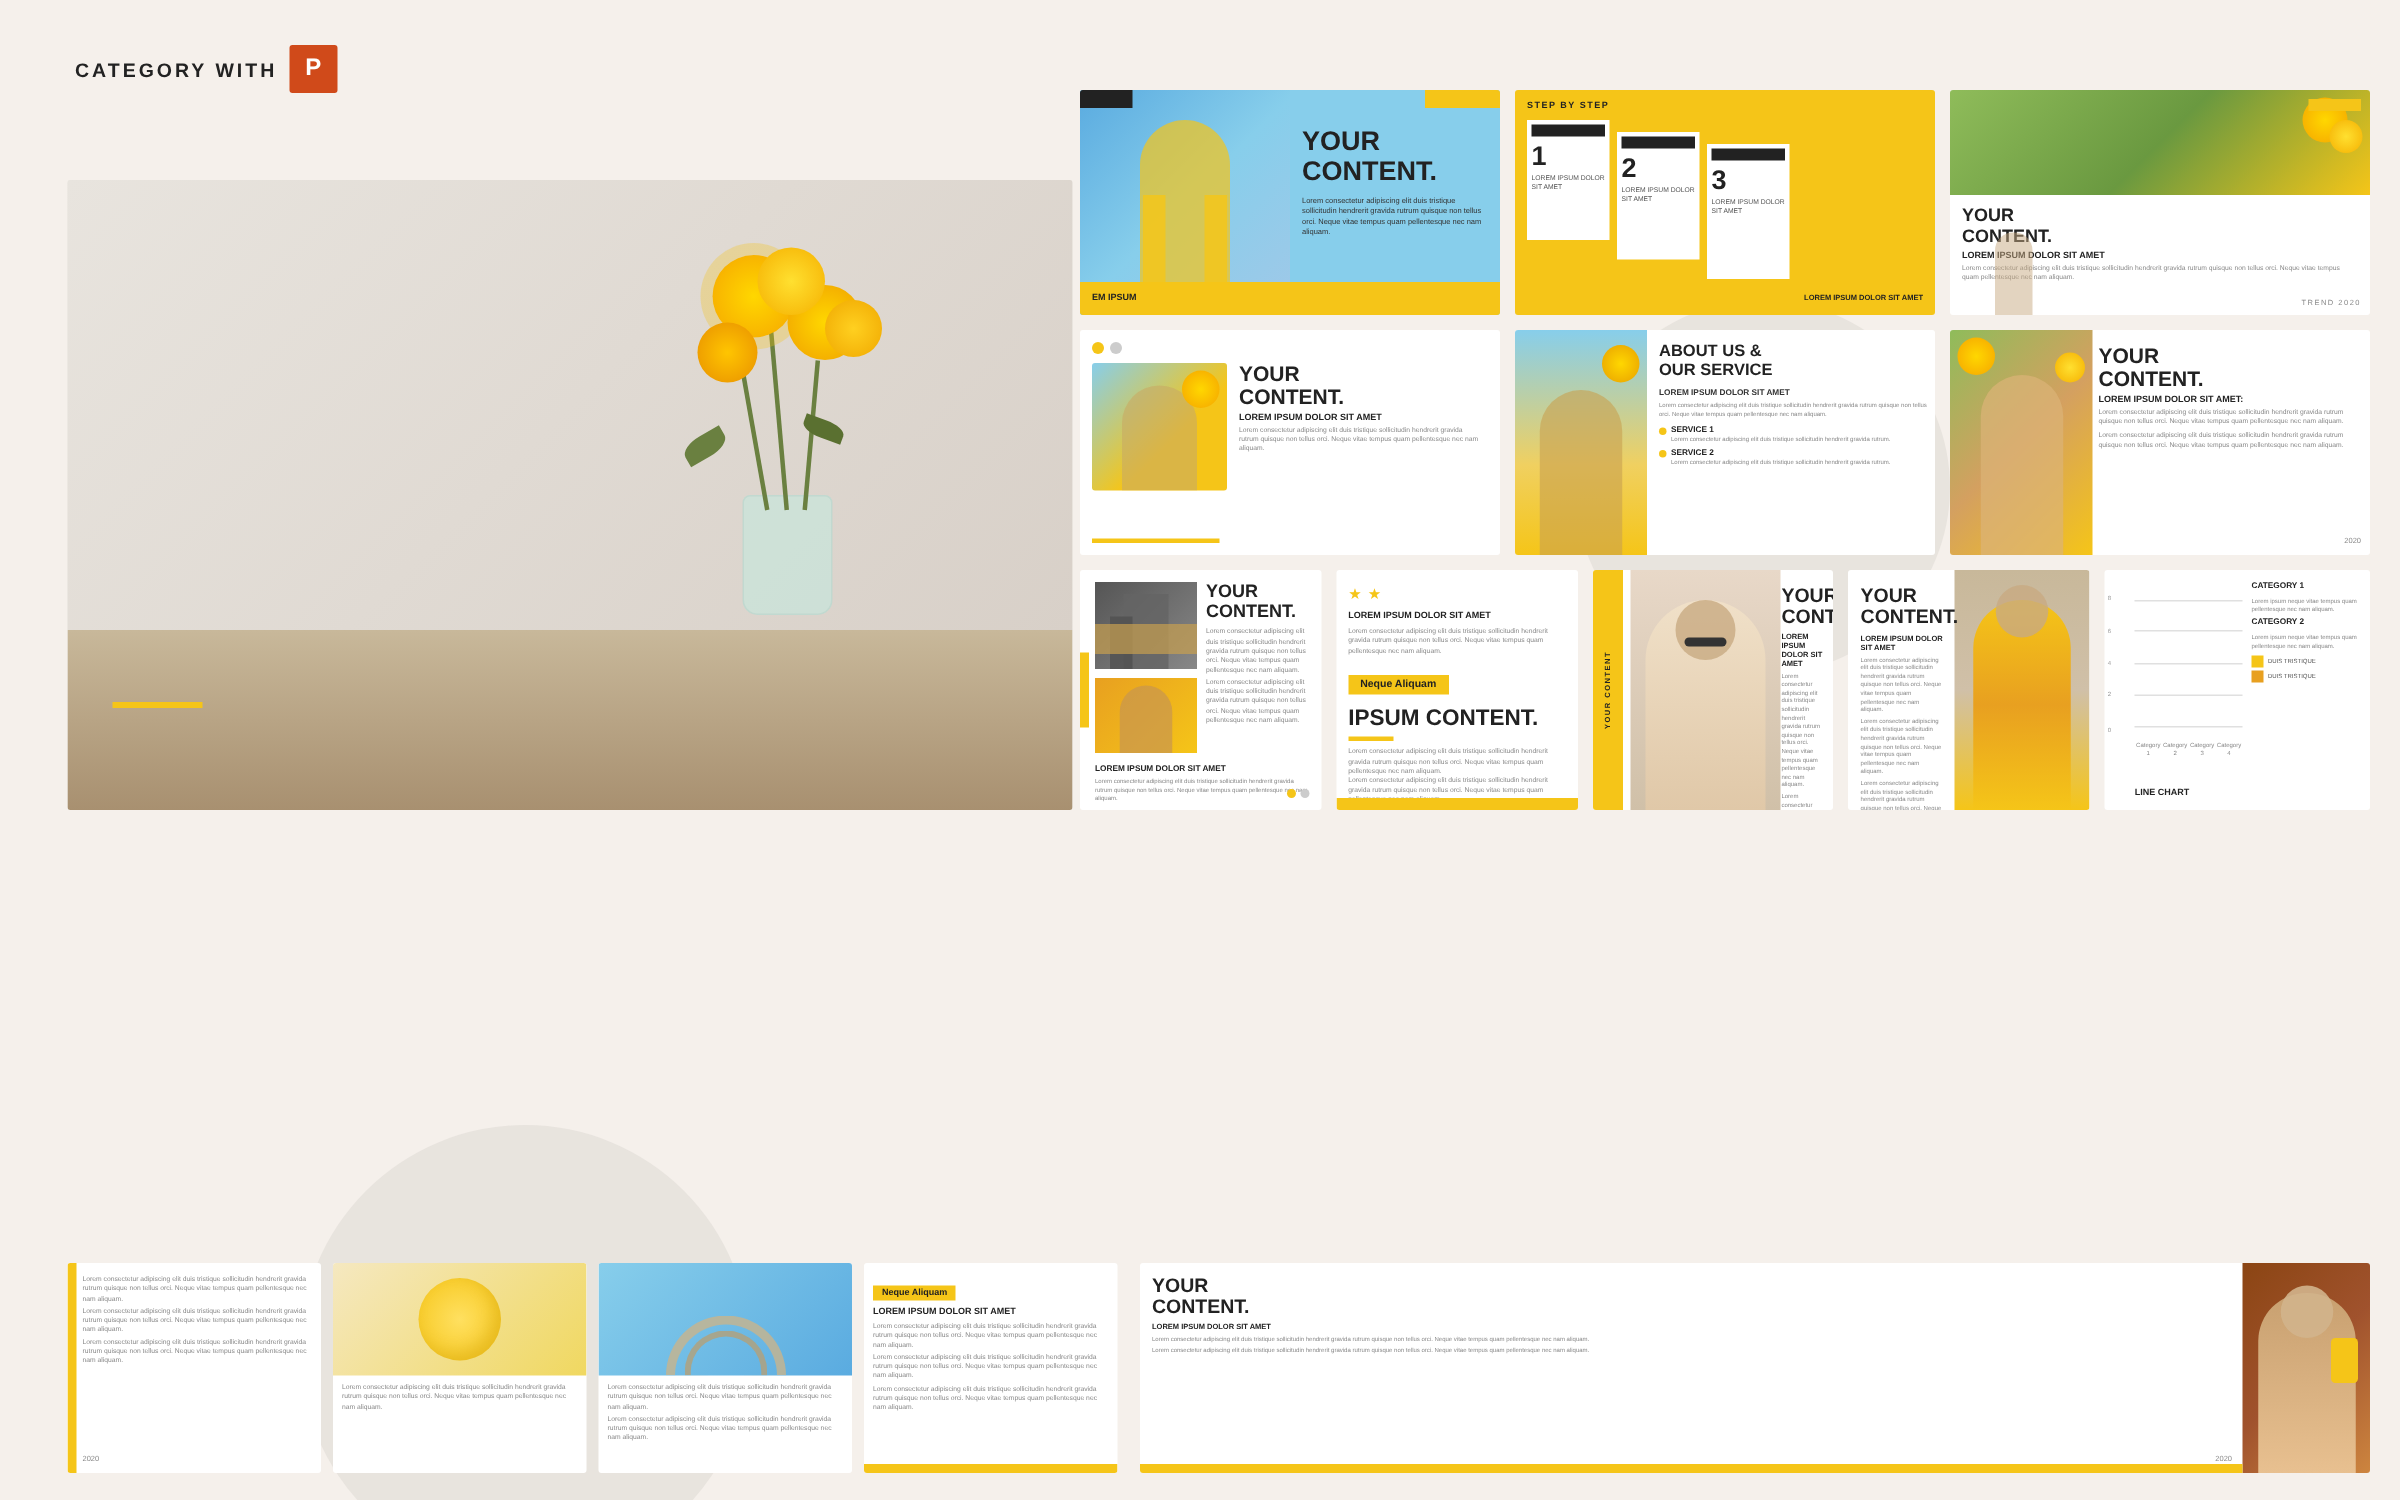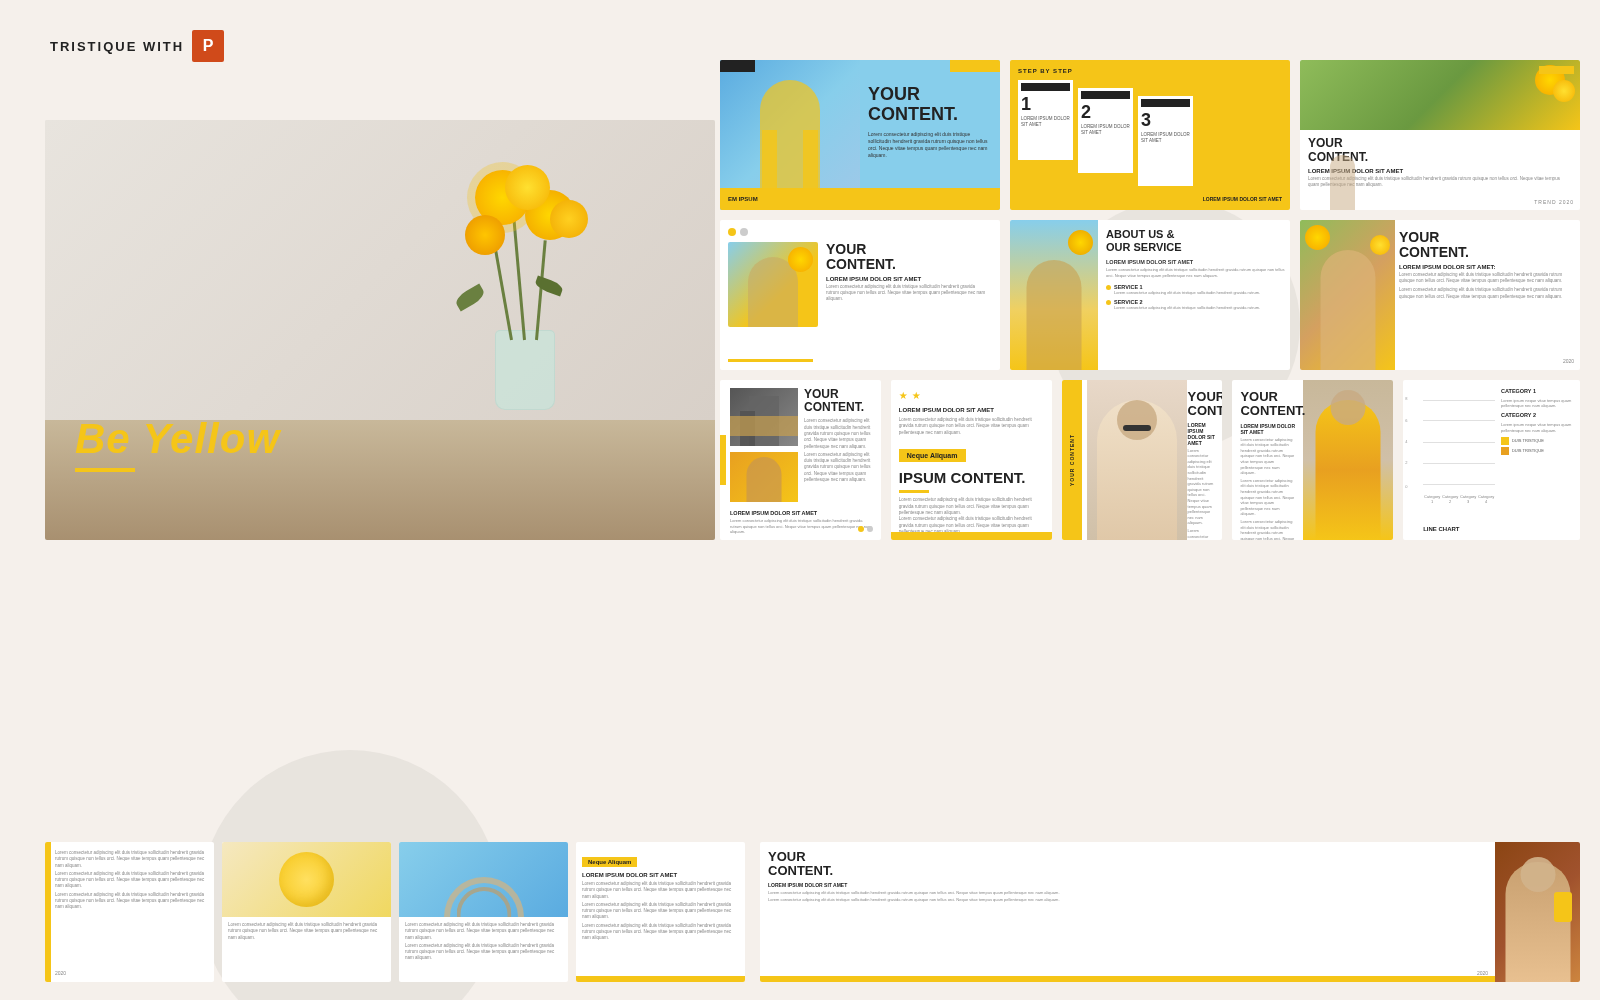--- a/index.html
+++ b/index.html
@@ -133,21 +133,21 @@
       position: relative;
     }
   </style>
 </head>
 <body>
 
 <div class="deco-circle-large deco-circle-1"></div>
 <div class="deco-circle-large deco-circle-2"></div>
 
 <div class="header">
-  <span class="header-text">TRISTIQUE WITH</span>
+  <span class="header-text">CATEGORY WITH</span>
   <div class="ppt-icon">
     <span>P</span>
   </div>
 </div>
 
 <div class="main-slide">
 
   <div style="position:absolute;bottom:0;left:0;right:0;height:120px;background:linear-gradient(180deg,#c8b89a,#a89070);"></div>
 
   <div style="position:absolute;top:0;left:0;right:0;height:300px;background:linear-gradient(135deg,#e8e4de,#d8d0c8);"></div>
@@ -164,21 +164,20 @@
     <div style="position:absolute;top:30px;left:130px;width:50px;height:50px;background:radial-gradient(circle,#ffd700,#f0a000);border-radius:50%;"></div>
     <div style="position:absolute;top:5px;left:110px;width:45px;height:45px;background:radial-gradient(circle,#ffe030,#f5b000);border-radius:50%;"></div>
     <div style="position:absolute;top:55px;left:70px;width:40px;height:40px;background:radial-gradient(circle,#ffc500,#e89000);border-radius:50%;"></div>
     <div style="position:absolute;top:40px;left:155px;width:38px;height:38px;background:radial-gradient(circle,#ffd020,#f0a800);border-radius:50%;"></div>
 
     <div style="position:absolute;top:130px;left:60px;width:30px;height:15px;background:#6a8040;border-radius:50% 0 50% 0;transform:rotate(-30deg);"></div>
     <div style="position:absolute;top:120px;left:140px;width:28px;height:12px;background:#5a7030;border-radius:0 50% 0 50%;transform:rotate(20deg);"></div>
   </div>
 
   <div class="main-slide-text">
-    <div class="yellow-title">Be Yellow</div>
     <div class="yellow-line"></div>
   </div>
 </div>
 
 <div class="slides-grid-container">
 
   <div class="slides-row">
 
     <div class="slide-card-sm" style="background:#87CEEB;position:relative;">
       <div style="position:absolute;top:0;left:0;width:50%;height:100%;background:linear-gradient(135deg,#5aabe0,#87CEEB,#a0c8e8);overflow:hidden;">

